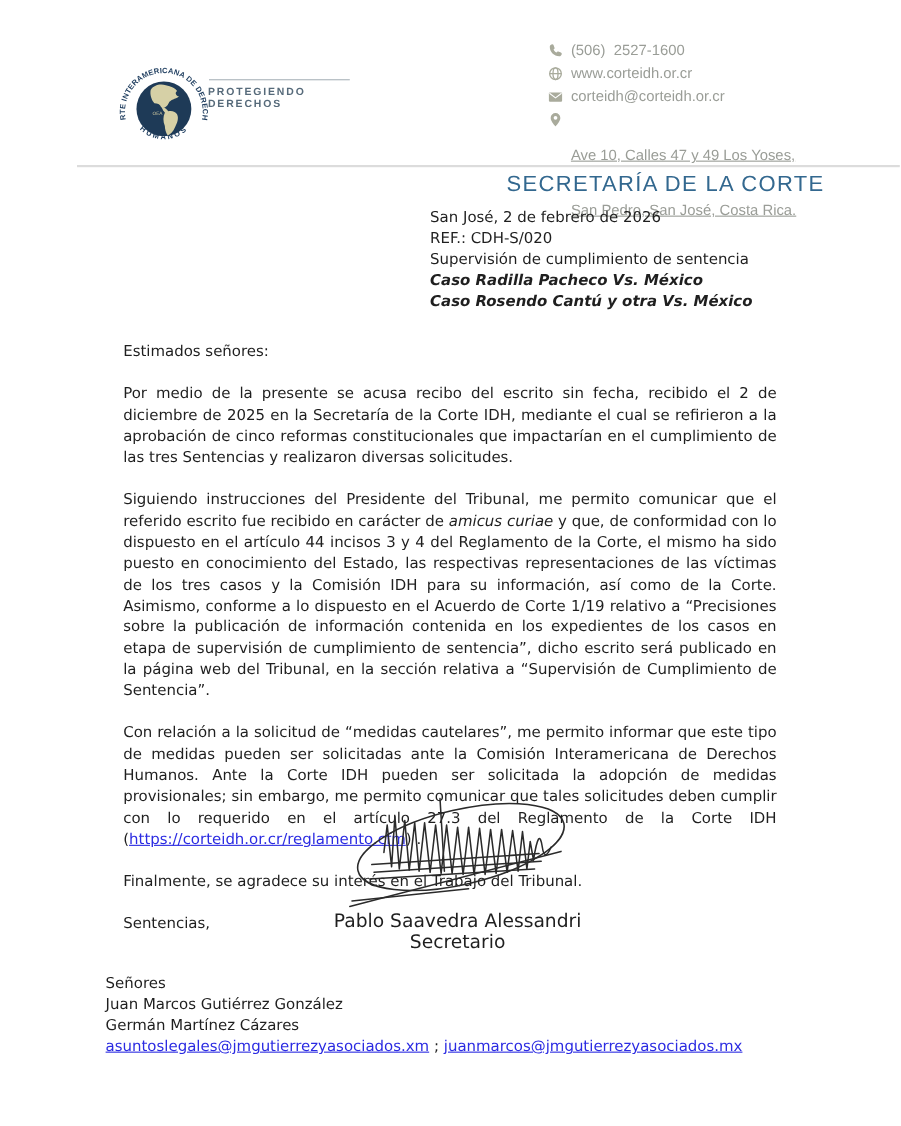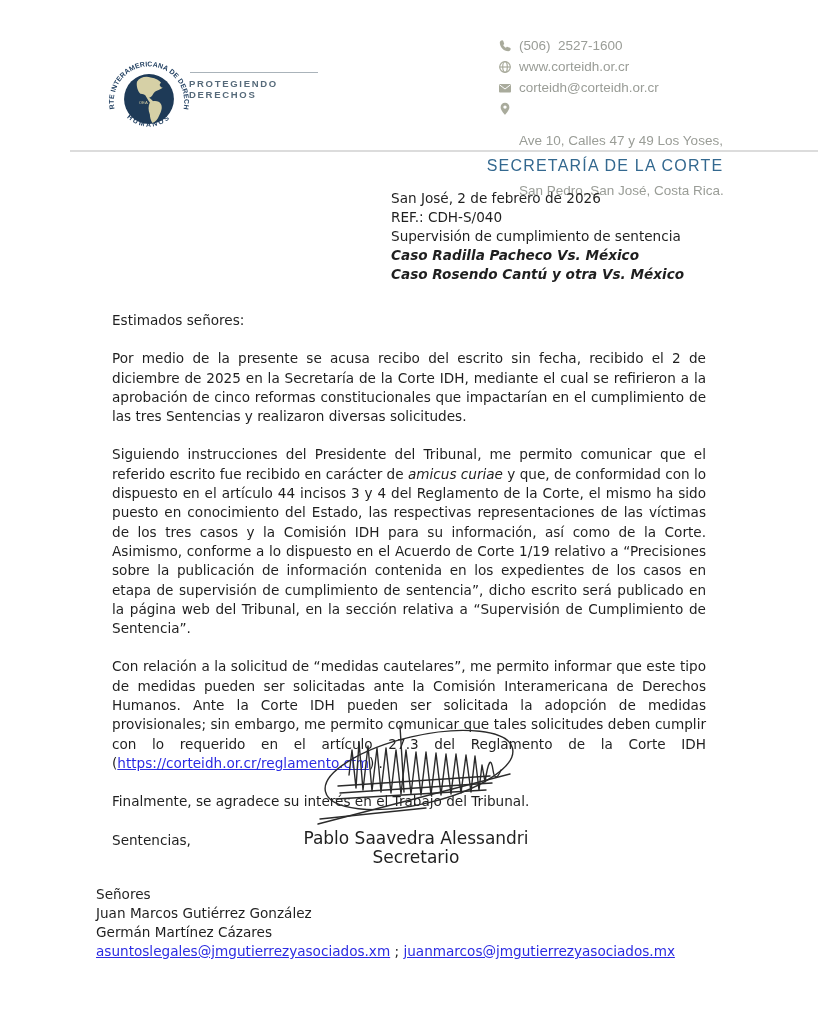--- a/index.html
+++ b/index.html
@@ -13,26 +13,26 @@
          color:#1d3c5e;letter-spacing:0.3px;line-height:30px;}
   .brand-divider{width:128px;height:1px;background:#aab3ba;margin:4px 0 5px 1px;}
   .tagline{font-family:"Liberation Sans",sans-serif;font-weight:bold;font-size:9.5px;
            letter-spacing:1.7px;color:#566a7a;}
 
   .contact{position:absolute;left:498px;top:38px;font-family:"Liberation Sans",sans-serif;
            font-size:13.5px;color:#9a9d97;}
   .c-row{display:flex;align-items:flex-start;margin-bottom:5px;line-height:16px;}
   .c-ic{width:14px;height:14px;margin-right:7px;flex:0 0 14px;margin-top:1px;}
   .c-txt{white-space:pre;}
-  .c-txt .line{display:block;margin-bottom:2px;}
+  .c-txt .line{display:block;margin-bottom:2px;text-decoration:underline;}
 
   .rule{position:absolute;left:70px;top:150px;width:748px;height:2px;background:#dcdcdc;}
 
   .section-title{position:absolute;left:390px;top:157px;width:430px;text-align:center;
-                 font-family:"Liberation Sans",sans-serif;font-size:16px;color:#33688f;
+                 font-family:"Liberation Sans",sans-serif;font-size:20px;color:#33688f;
                  letter-spacing:1.2px;}
 
   
   .ref-block{position:absolute;left:391px;top:189px;font-size:13.6px;line-height:19px;}
   .ref-case{font-weight:bold;font-style:italic;}
 
   
   .body{position:absolute;left:112px;top:311px;width:594px;font-size:13.6px;line-height:19.3px;}
   .body p{margin:0 0 19px 0;}
   .just{text-align:justify;}
@@ -122,21 +122,21 @@
       </span>
     </div>
   </div>
 
   <div class="rule"></div>
 
   <div class="section-title">SECRETARÍA DE LA CORTE</div>
 
   <div class="ref-block">
     <div>San José, 2 de febrero de 2026</div>
-    <div>REF.: CDH-S/040</div>
+    <div>REF.: CDH-S/020</div>
     <div>Supervisión de cumplimiento de sentencia</div>
     <div class="ref-case">Caso Radilla Pacheco Vs. México</div>
     <div class="ref-case">Caso Rosendo Cantú y otra Vs. México</div>
   </div>
 
   <div class="body">
     <p>Estimados señores:</p>
     <p class="just">Por medio de la presente se acusa recibo del escrito sin fecha, recibido el 2 de diciembre de 2025 en la Secretaría de la Corte IDH, mediante el cual se refirieron a la aprobación de cinco reformas constitucionales que impactarían en el cumplimiento de las tres Sentencias y realizaron diversas solicitudes.</p>
     <p class="just"><span>Siguiendo instrucciones del Presidente del Tribunal, me permito comunicar que el referido escrito fue recibido en carácter de </span><i>amicus curiae</i><span> y que, de conformidad con lo dispuesto en el artículo 44 incisos 3 y 4 del Reglamento de la Corte, el mismo ha sido puesto en conocimiento del Estado, las respectivas representaciones de las víctimas de los tres casos y la Comisión IDH para su información, así como de la Corte. Asimismo, conforme a lo dispuesto en el Acuerdo de Corte 1/19 relativo a “Precisiones sobre la publicación de información contenida en los expedientes de los casos en etapa de supervisión de cumplimiento de sentencia”, dicho escrito será publicado en la página web del Tribunal, en la sección relativa a “Supervisión de Cumplimiento de Sentencia”.</span></p>
     <p class="just"><span>Con relación a la solicitud de “medidas cautelares”, me permito informar que este tipo de medidas pueden ser solicitadas ante la Comisión Interamericana de Derechos Humanos. Ante la Corte IDH pueden ser solicitada la adopción de medidas provisionales; sin embargo, me permito comunicar que tales solicitudes deben cumplir con lo requerido en el artículo 27.3 del Reglamento de la Corte IDH (</span><a class="lnk">https://corteidh.or.cr/reglamento.cfm</a><span>) .</span></p>

